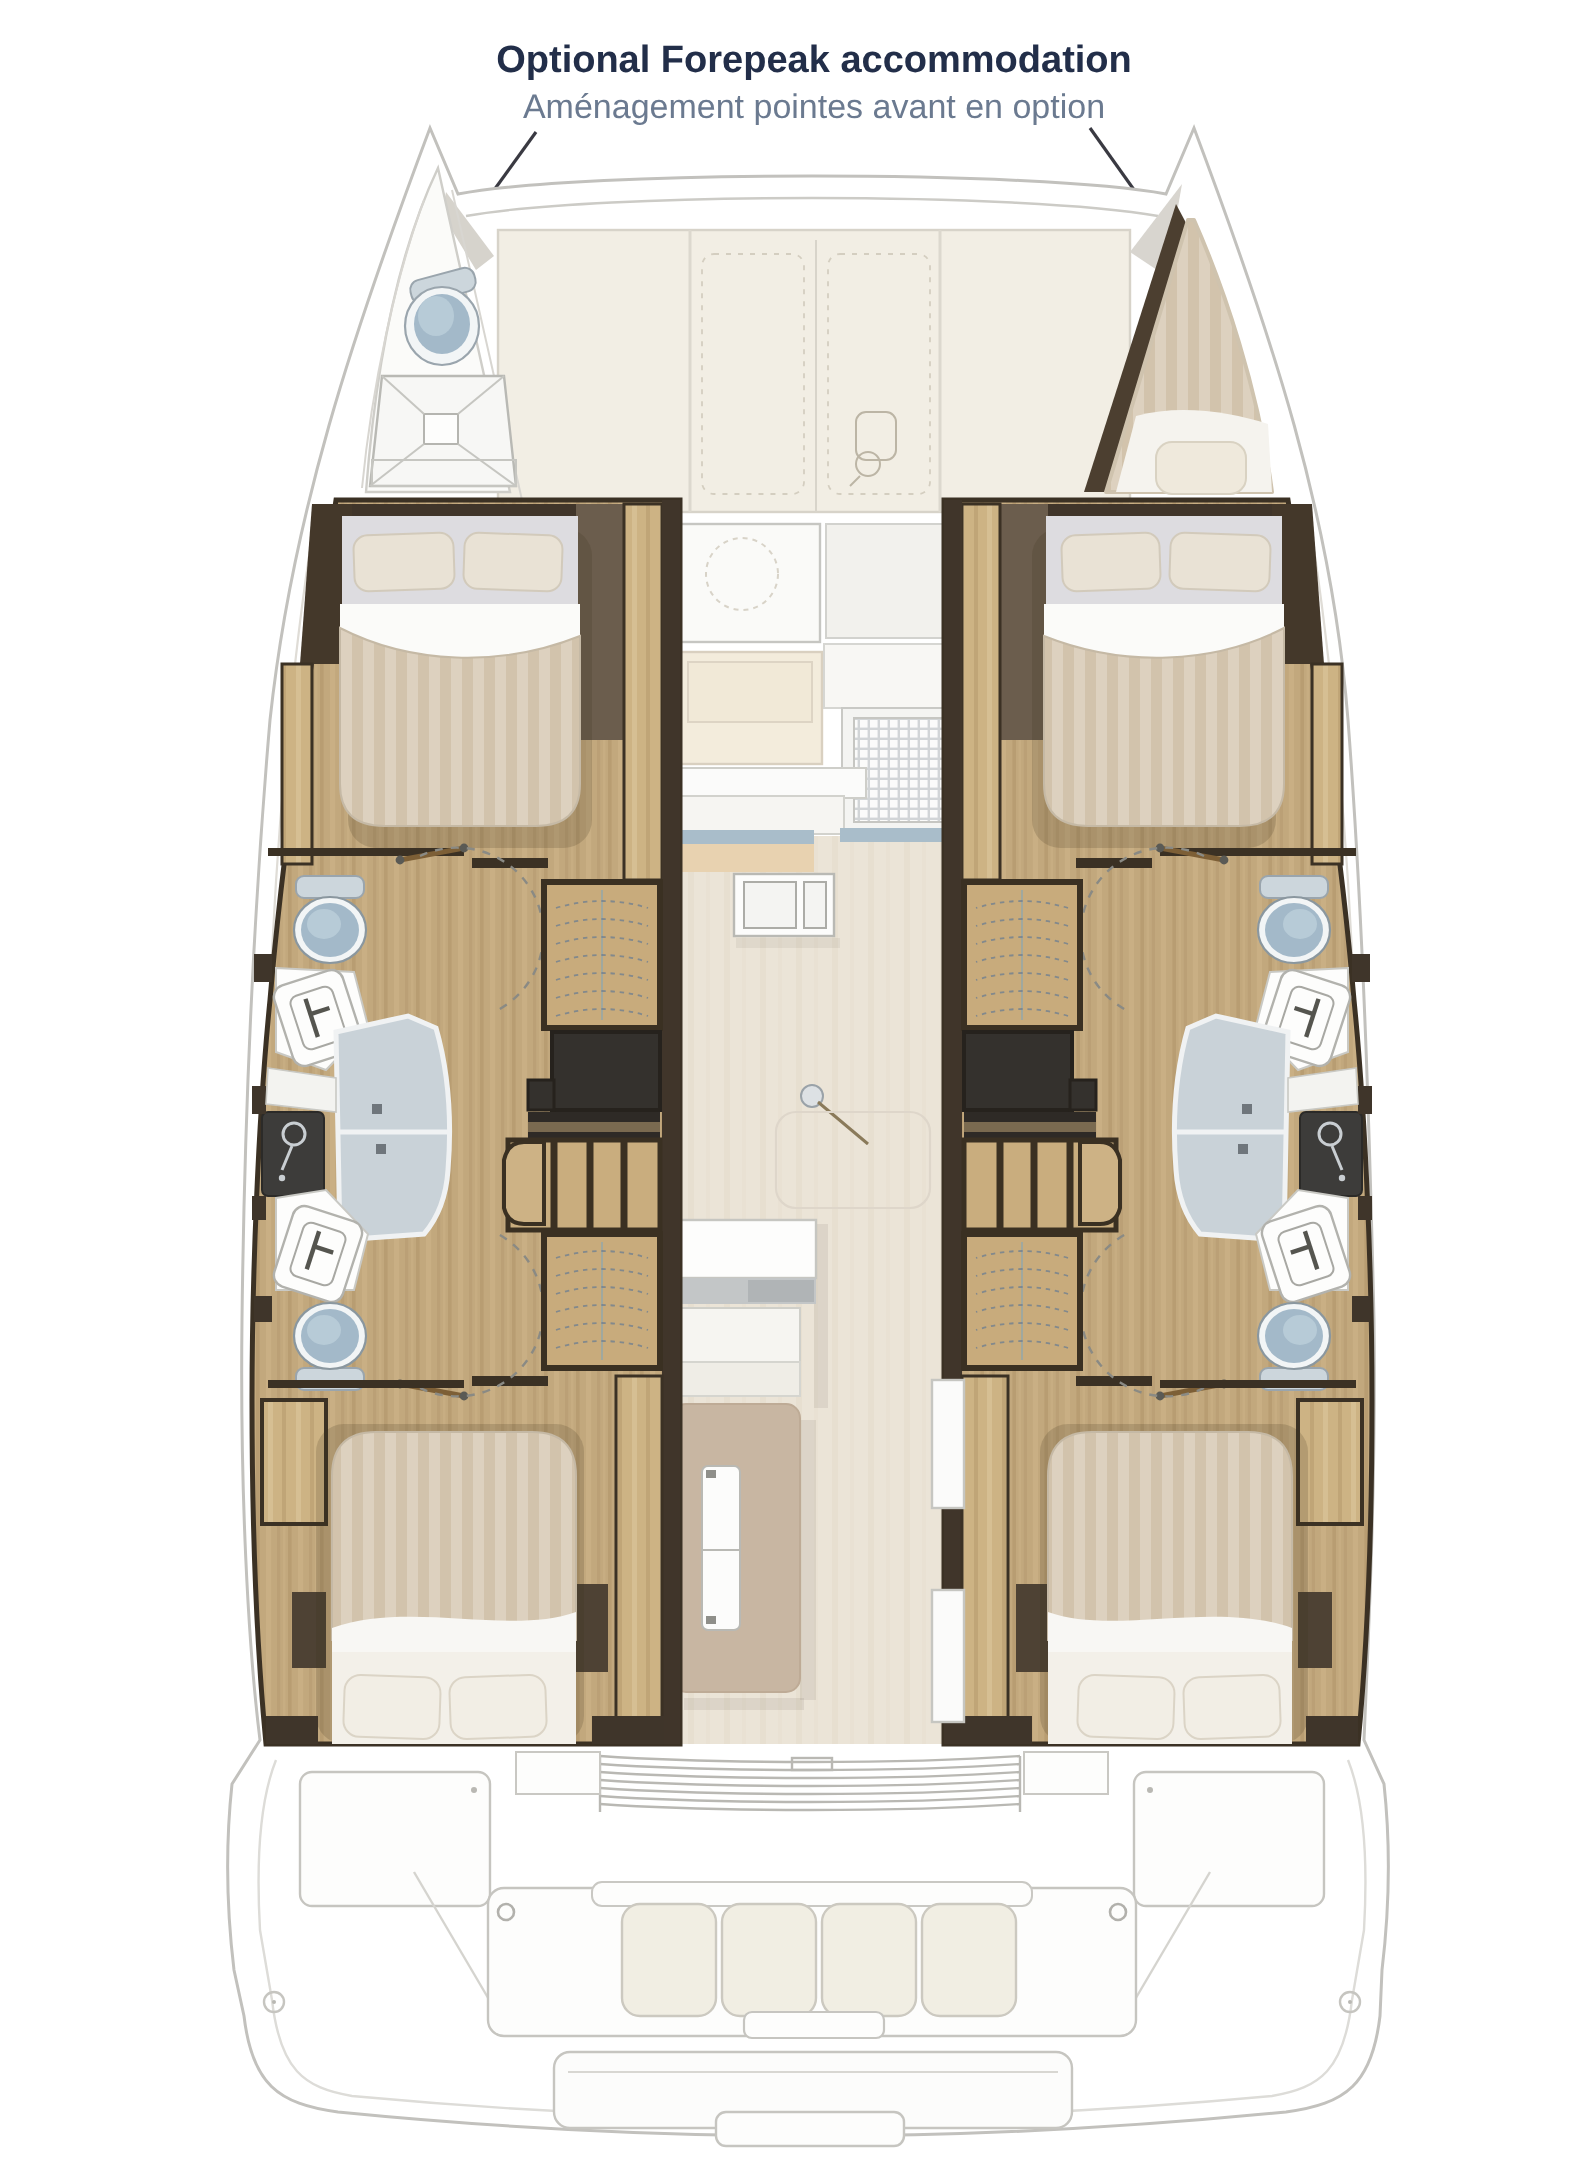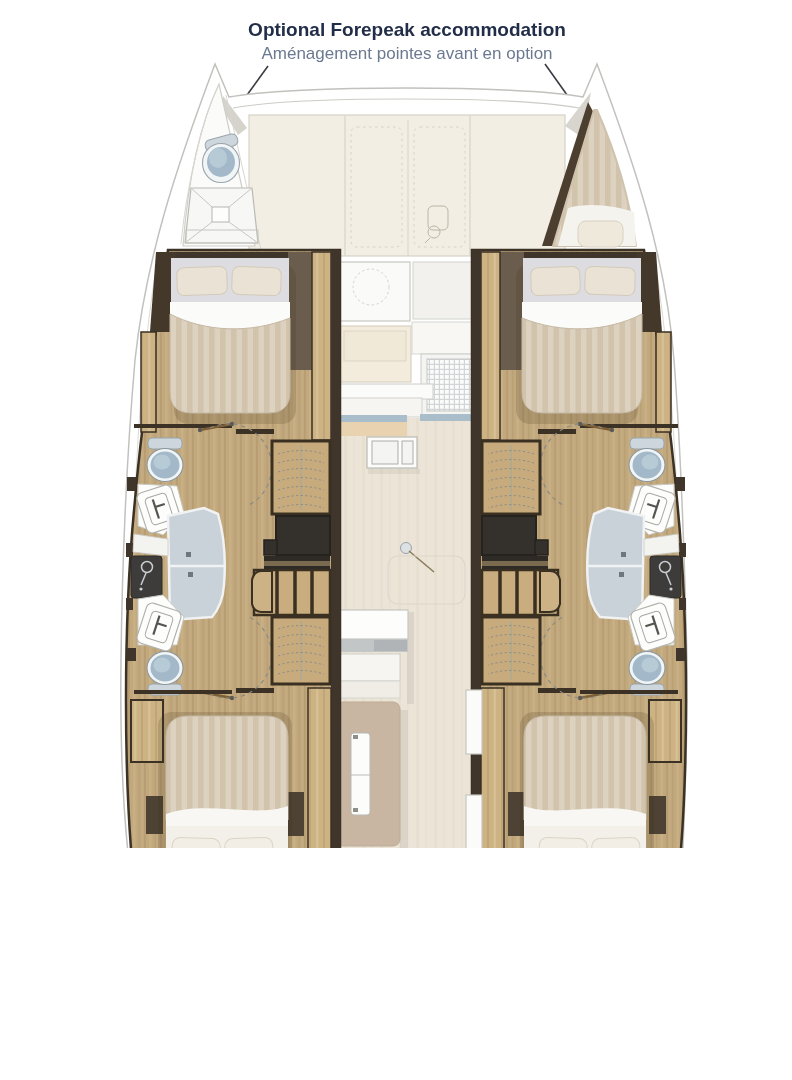--- a/index.html
+++ b/index.html
@@ -1,16 +1,16 @@
 <!DOCTYPE html>
 <html><head>
 <meta charset="utf-8">
 <style>
 html,body{margin:0;padding:0;background:#ffffff;}
-#page{position:relative;width:792px;height:848px;background:#ffffff;font-family:"Liberation Sans",sans-serif;}
+#page{position:relative;width:792px;height:1080px;background:#ffffff;font-family:"Liberation Sans",sans-serif;}
 </style>
 </head>
 <body>
 <div id="page">
 <svg width="792" height="1080" viewBox="0 0 792 1080" xmlns="http://www.w3.org/2000/svg">
 <defs>
 <pattern id="wood" width="16" height="40" patternUnits="userSpaceOnUse">
   <rect width="16" height="40" fill="#c2a87d"></rect>
   <rect x="0" width="1.8" height="40" fill="#b89d72"></rect>
   <rect x="5" width="2.6" height="40" fill="#c9af84"></rect>

